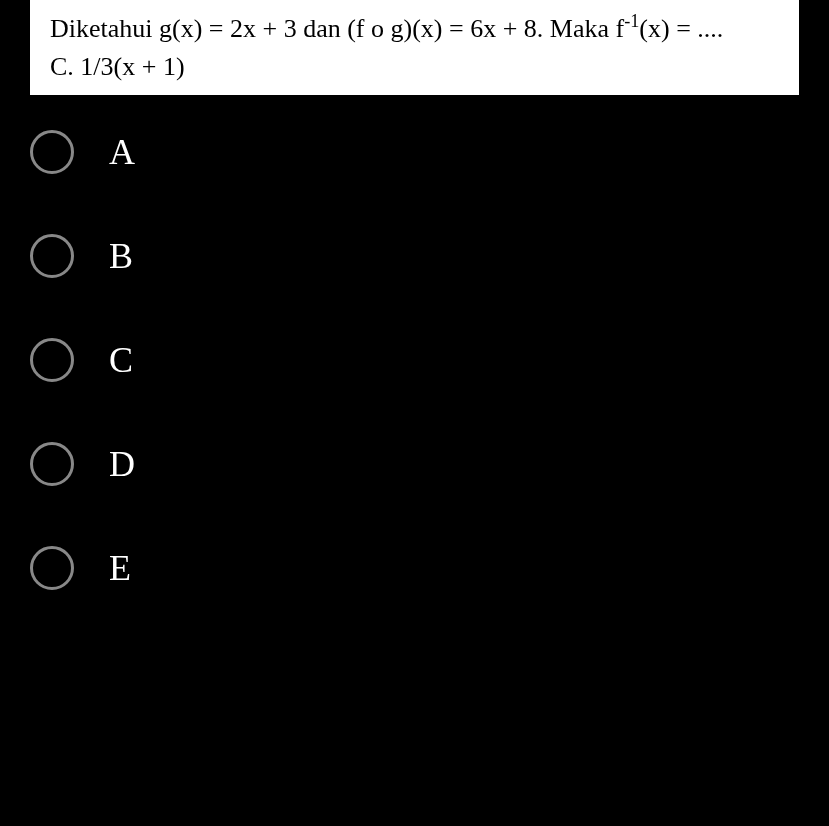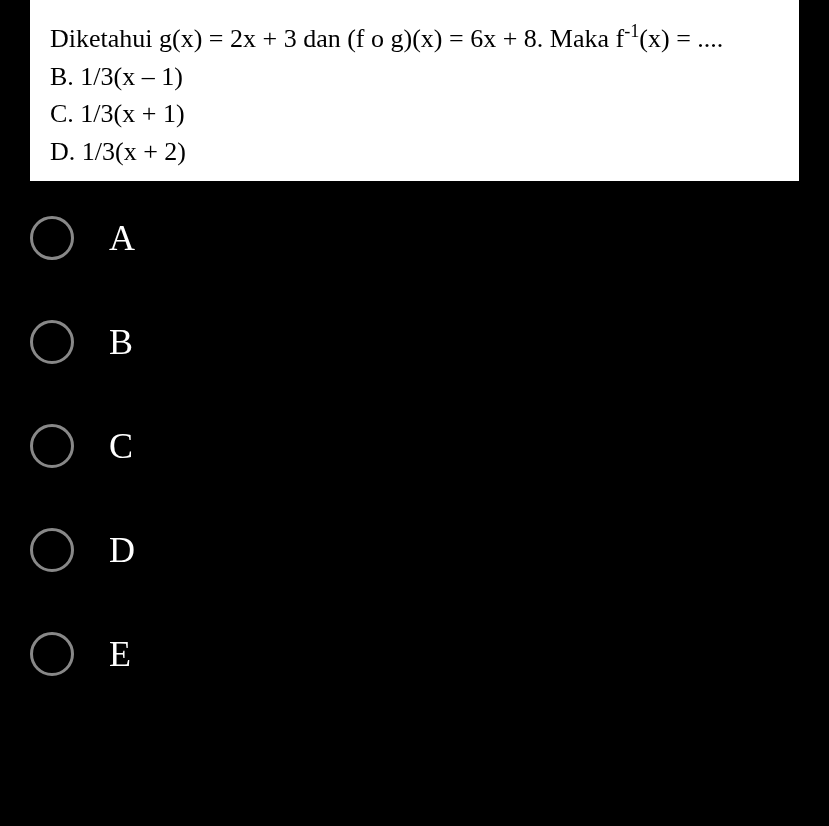--- a/index.html
+++ b/index.html
@@ -10,21 +10,21 @@
     body {
       background: #000;
       width: 829px;
       height: 826px;
       font-family: 'Times New Roman', Times, serif;
       overflow: hidden;
     }
     .question-box {
       background: #fff;
       margin: 0 30px;
-      padding: 20px 20px 10px 20px;
+      padding: 10px 20px 10px 20px;
       color: #000;
       font-size: 26px;
       line-height: 1.45;
     }
     .sup {
       font-size: 0.7em;
       vertical-align: super;
       line-height: 0;
     }
     .options {
@@ -51,30 +51,22 @@
     }
   </style>
 </head>
 <body>
 
 <div class="question-box">
   <div>
     <span>Diketahui g(x) = 2x + 3 dan (f o g)(x) = 6x + 8. Maka f</span><span class="sup">-1</span><span>(x) = ....</span>
   </div>
   <div>
-    <span>B.</span>
-    <span>1/3(x – 1)</span>
-  </div>
-  <div>
     <span>C.</span>
     <span>1/3(x + 1)</span>
-  </div>
-  <div>
-    <span>D.</span>
-    <span>1/3(x + 2)</span>
   </div>
 </div>
 
 <div class="options">
   <div class="option-row">
     <div class="radio-circle"></div>
     <div class="option-label">A</div>
   </div>
   <div class="option-row">
     <div class="radio-circle"></div>

